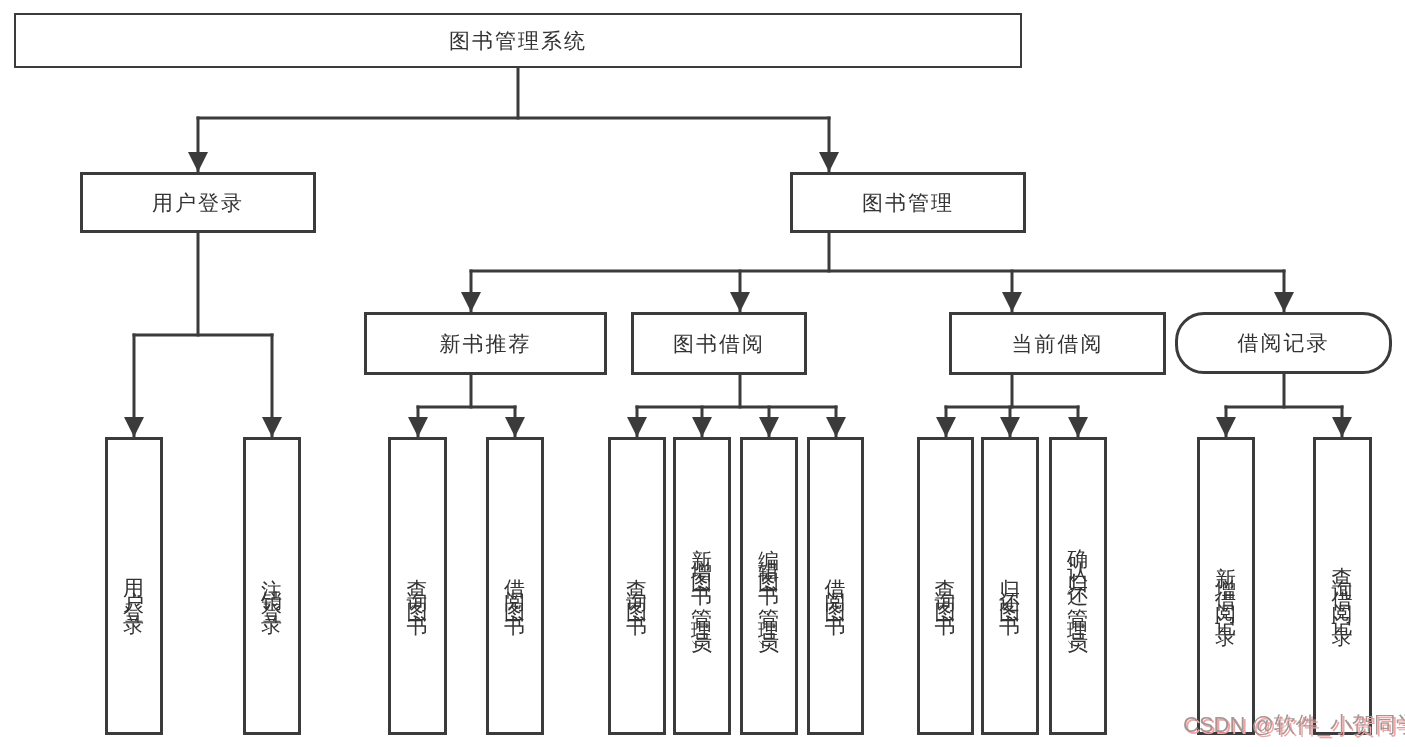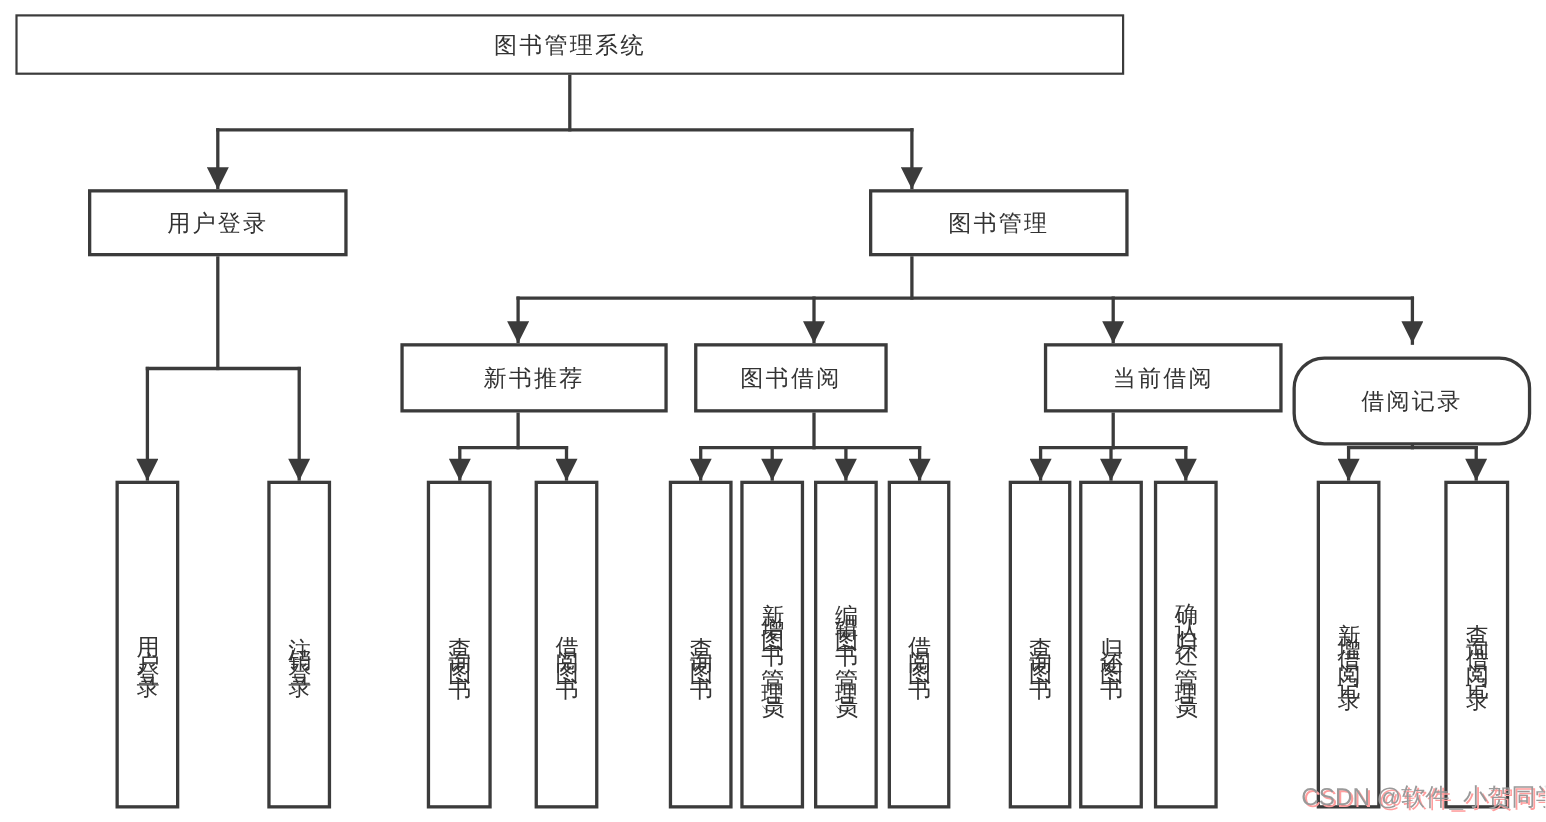--- a/index.html
+++ b/index.html
@@ -129,21 +129,21 @@
 
   <div class="node" style="left:364px; top:312px; width:243px; height:63px;">
     <span class="hlabel">新书推荐</span>
   </div>
   <div class="node" style="left:631px; top:312px; width:176px; height:63px;">
     <span class="hlabel">图书借阅</span>
   </div>
   <div class="node" style="left:903px; top:312px; width:217px; height:63px;margin-left:46px;">
     <span class="hlabel">当前借阅</span>
   </div>
-  <div class="node" style="left:1175px; top:324px; width:217px; height:81px;border-radius:29px;">
+  <div class="node" style="left:1175px; top:312px; width:217px; height:62px;border-radius:29px;">
     <span class="hlabel">借阅记录</span>
   </div>
 
   <div class="node" style="left:105px; top:437px; width:58px; height:298px;">
     <span class="vtext">用户登录</span>
   </div>
   <div class="node" style="left:243px; top:437px; width:58px; height:298px;">
     <span class="vtext">注销登录</span>
   </div>
 

